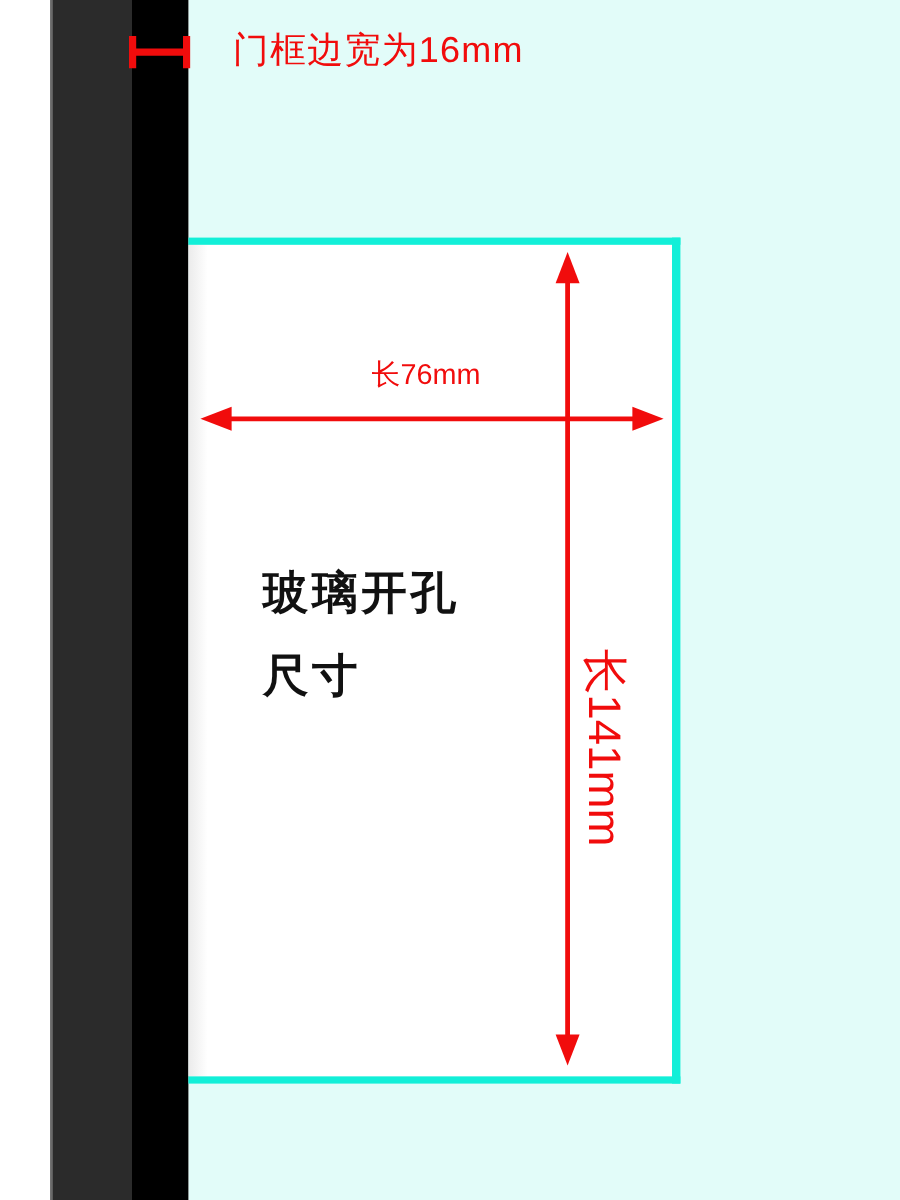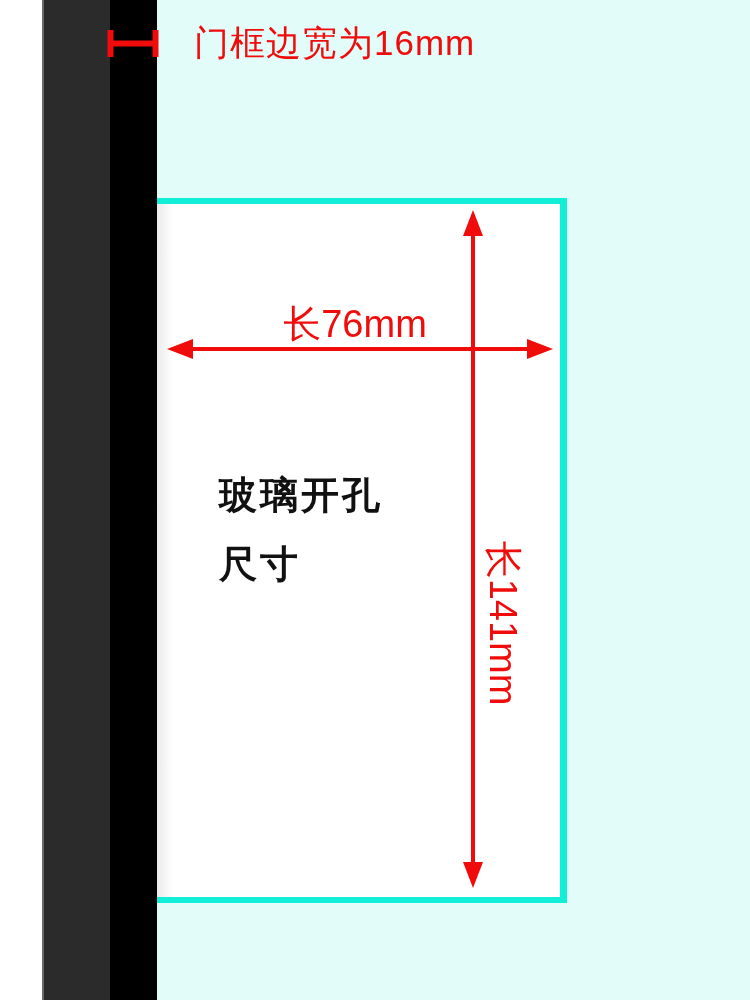--- a/index.html
+++ b/index.html
@@ -27,30 +27,30 @@
     background:linear-gradient(90deg,#ebebeb 0px,#ffffff 16px);
     border:6px solid var(--cyan-border,#12efd8);
     border-left:none; border-right-width:7px;
   }
   .red-text { color:var(--red,#f10c0c); }
   .red-stroke { stroke:var(--red,#f10c0c); }
   .red-fill { fill:var(--red,#f10c0c); }
 
   .frame-note-label {
     position:absolute; left:194px; top:24px;
-    font-size:35px; line-height:38px; letter-spacing:1px; white-space:nowrap;
+    font-size:30px; line-height:38px; letter-spacing:1px; white-space:nowrap;
   }
   .bracket { position:absolute; left:107px; top:30px; }
 
   .h-arrow { position:absolute; left:166px; top:337px; }
   .v-arrow { position:absolute; left:459px; top:209px; }
 
   .width-label {
-    position:absolute; left:355px; top:304px; transform:translateX(-50%);
-    font-size:38px; line-height:41px; white-space:nowrap;
+    position:absolute; left:355px; top:292px; transform:translateX(-50%);
+    font-size:24px; line-height:41px; white-space:nowrap;
   }
   .height-label {
     position:absolute; left:502px; top:623px;
     transform:translate(-50%,-50%) rotate(90deg);
     font-size:38px; line-height:41px; white-space:nowrap;
   }
   .cutout-title {
     position:absolute; left:219px; top:461px;
     font-size:38px; line-height:69px; font-weight:700; color:#111111;
     white-space:pre-line; letter-spacing:3px;

